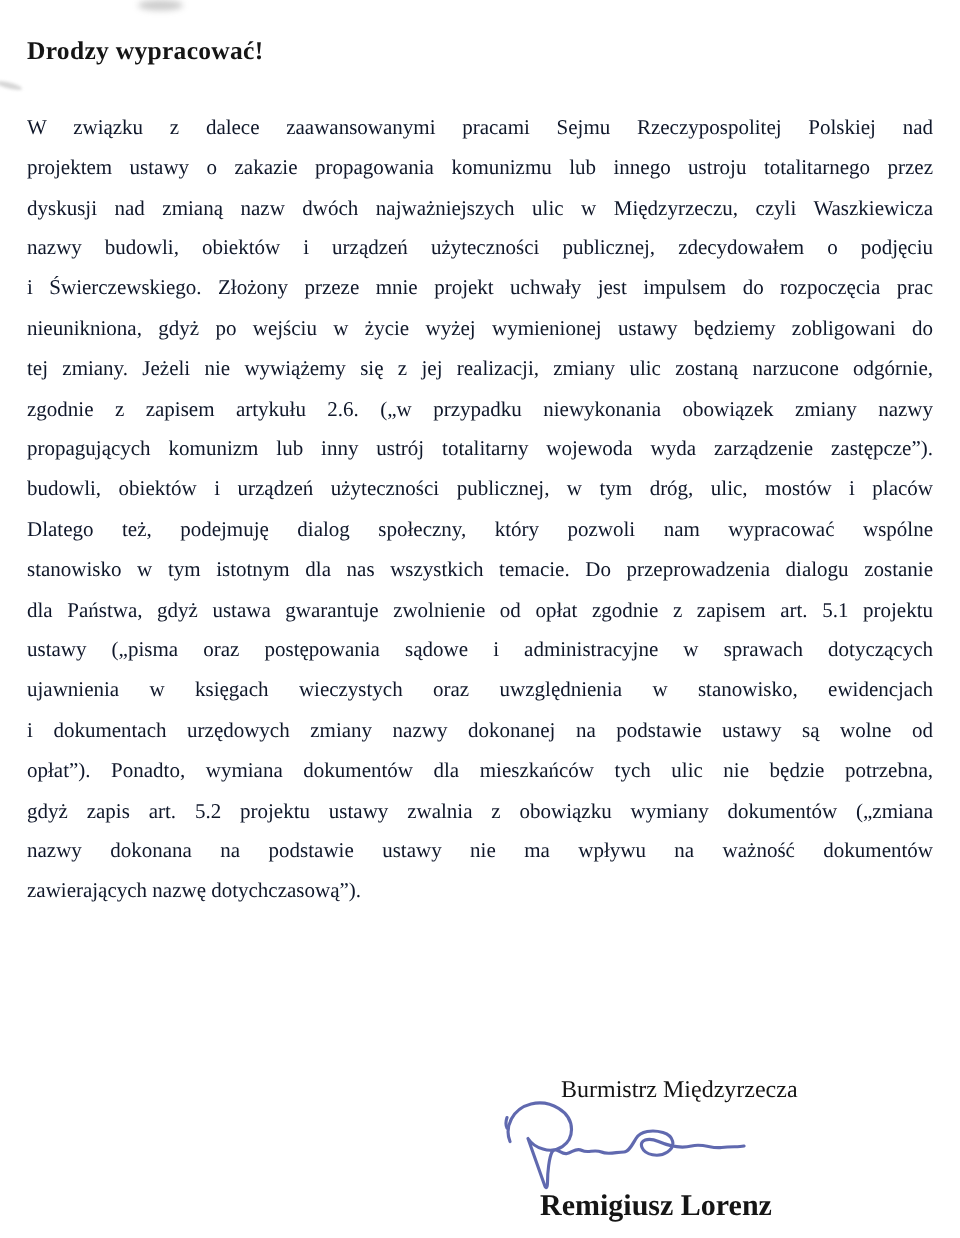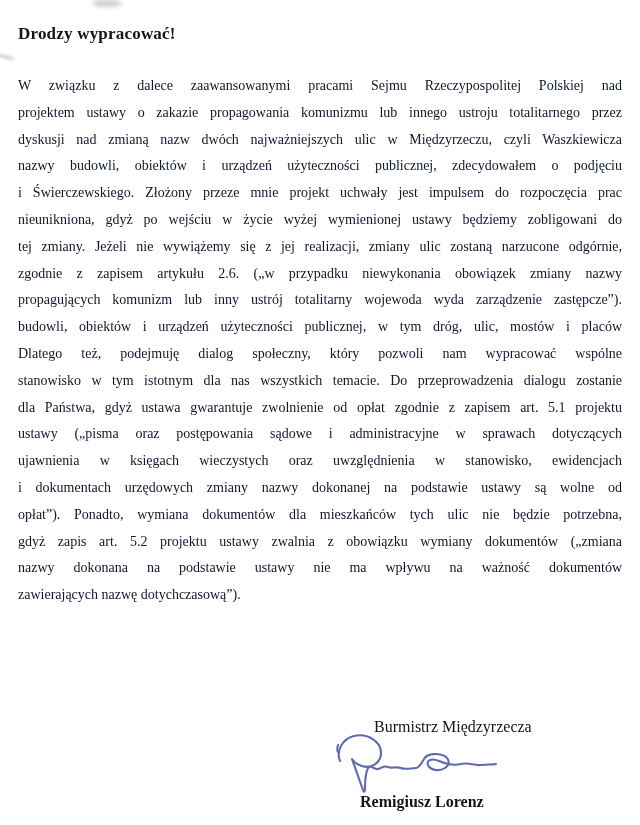--- a/index.html
+++ b/index.html
@@ -51,21 +51,21 @@
     font-size: 16px;
     font-weight: normal;
     color: #151515;
     white-space: nowrap;
     margin-left: 34px;
   }
   .sig-name {
     position: absolute;
     top: 793px;
     left: 360px;
-    font-size: 16px;
+    font-size: 20px;
     font-weight: bold;
     color: #151515;
     white-space: nowrap;
   }
   .sig-svg {
     position: absolute;
     top: 734px;
     left: 333px;
     width: 170px;
     height: 62px;

